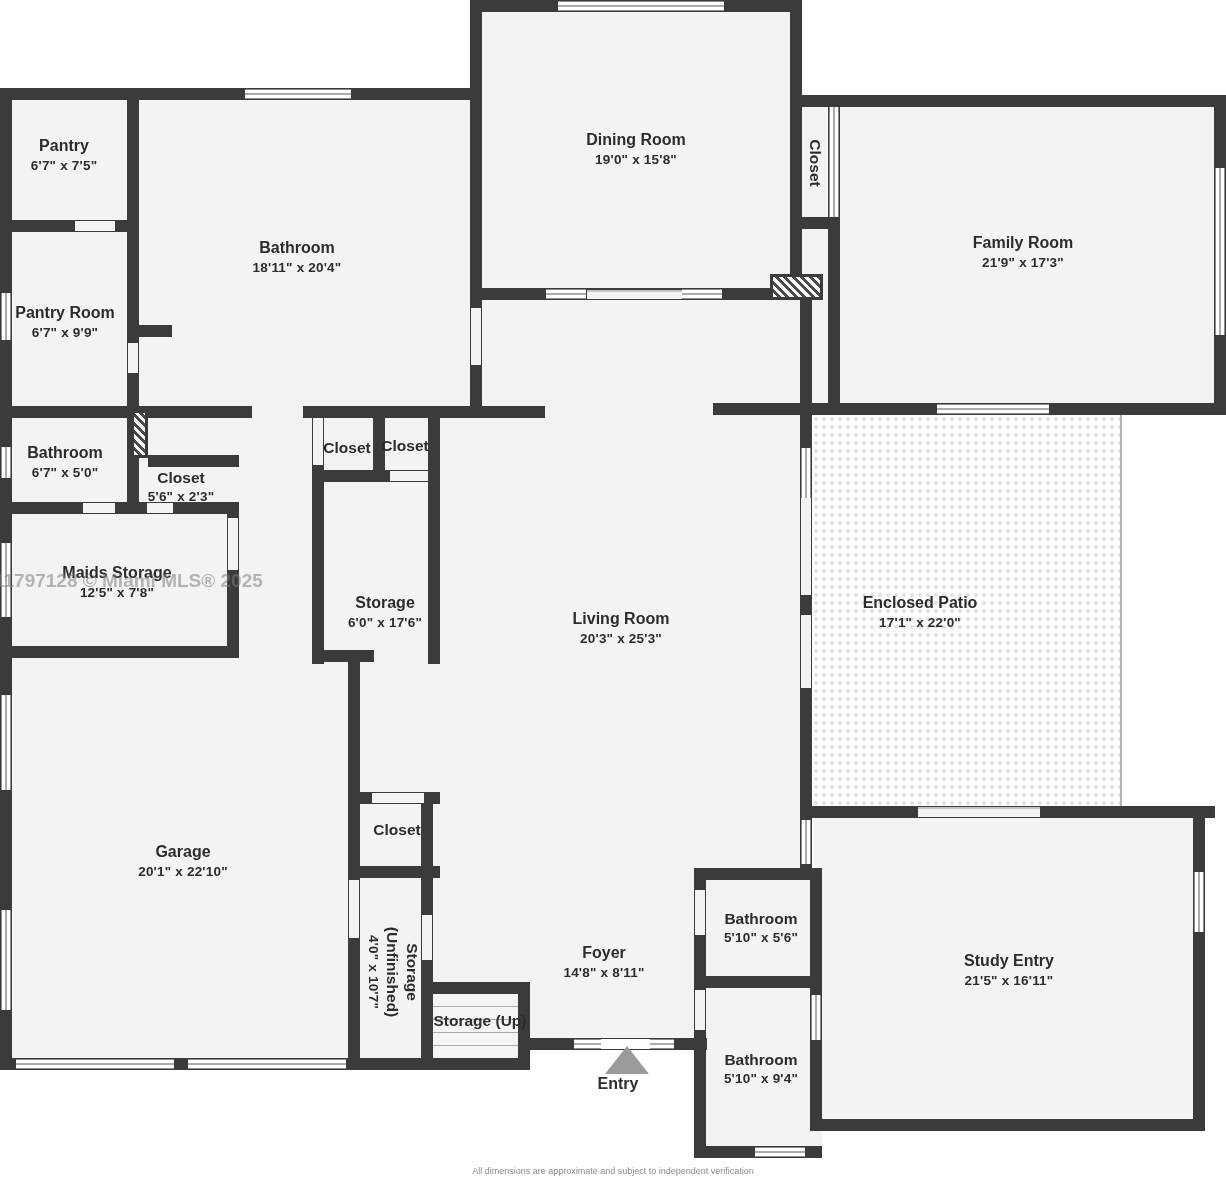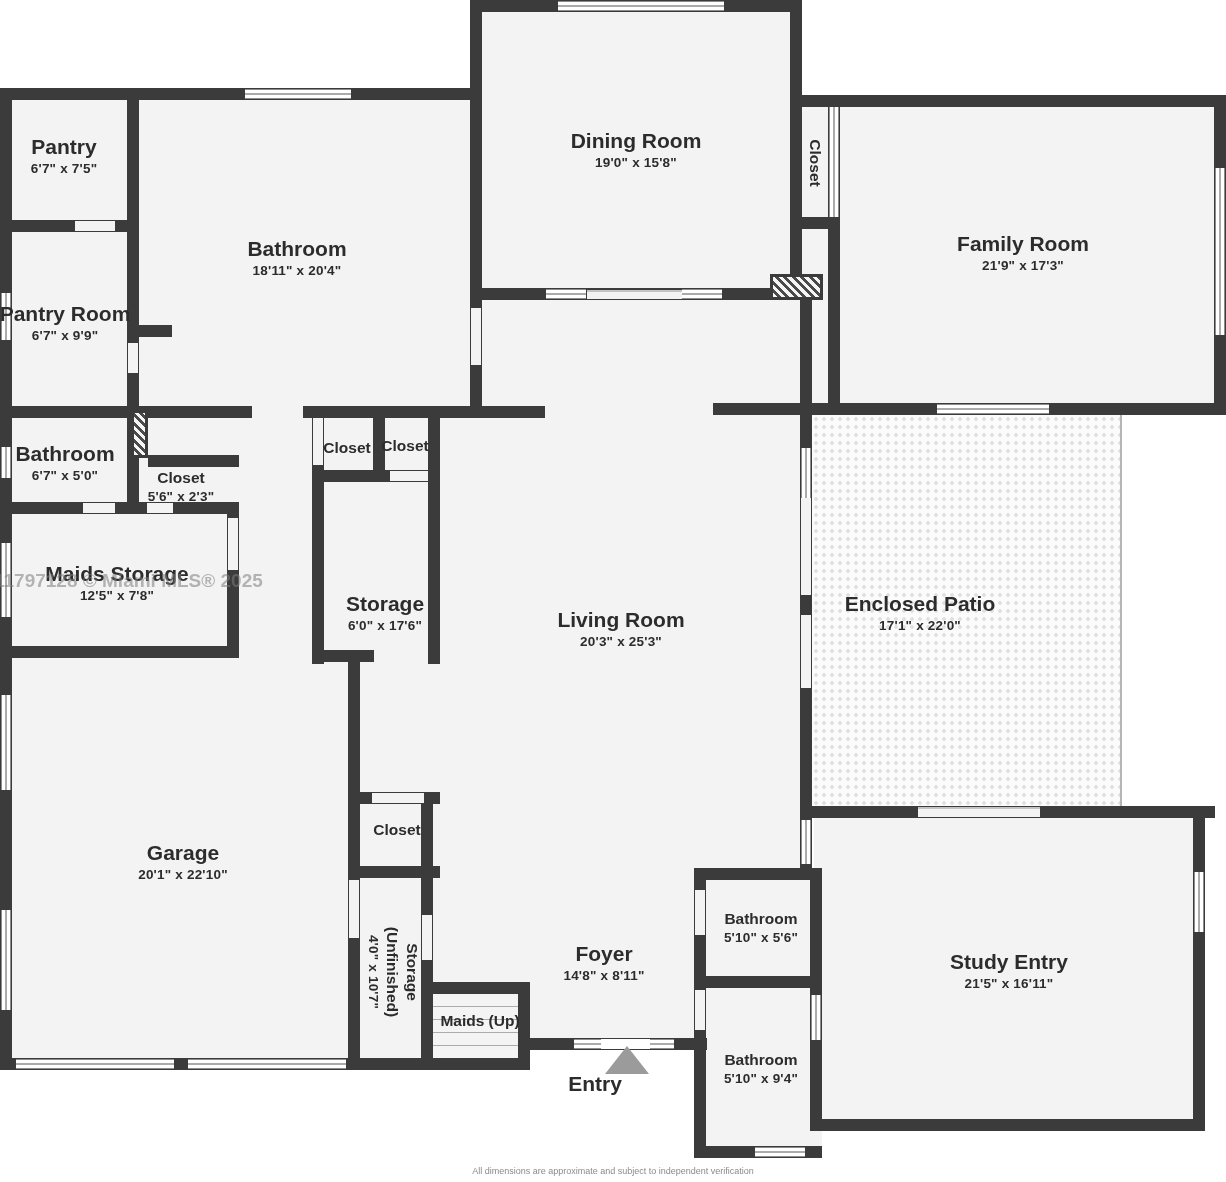--- a/index.html
+++ b/index.html
@@ -12,21 +12,21 @@
   .winh::after{content:"";position:absolute;left:0;right:0;top:50%;margin-top:-1px;height:2px;background:#ababab;}
   .winv{position:absolute;background:#fff;border-left:1px solid #8c8c8c;border-right:1px solid #8c8c8c;box-sizing:border-box;}
   .winv::after{content:"";position:absolute;top:0;bottom:0;left:50%;margin-left:-1px;width:2px;background:#ababab;}
   .thr{position:absolute;background:#f3f3f3;border-top:2px solid #c4c4c4;box-sizing:border-box;}
   .hatch{position:absolute;background:repeating-linear-gradient(45deg,#f5f5f5 0 3px,#4a4a4a 3px 6px);border:3px solid #3b3b3b;box-sizing:border-box;}
   .patio{position:absolute;background-color:#fbfbfb;background-image:radial-gradient(#e1e1e1 1.6px,transparent 2px);background-size:8px 8px;}
   .patioline{position:absolute;background:#b5b5b5;}
   .treads{position:absolute;background:repeating-linear-gradient(to bottom,#f4f4f4 0 12px,#ababab 12px 13px);}
   .tri{position:absolute;width:0;height:0;border-left:22px solid transparent;border-right:22px solid transparent;border-bottom:28px solid #9b9b9b;}
   .rlabel{position:absolute;transform:translate(-50%,-50%);text-align:center;color:#2c2c2c;white-space:nowrap;line-height:1.3;z-index:5;}
-  .rlabel .nm{font-weight:700;font-size:21px;}
+  .rlabel .nm{font-weight:700;font-size:16px;}
   .rlabel .dm{font-weight:600;font-size:13.5px;letter-spacing:.2px;}
   .sm .nm{font-size:15.5px;}
   .vert{transform:translate(-50%,-50%) rotate(90deg);}
   .wm{position:absolute;font-size:19px;font-weight:600;color:#7e7e7e;opacity:.55;white-space:nowrap;z-index:6;}
   .disc{position:absolute;font-size:9px;color:#8a8a8a;transform:translateX(-50%);white-space:nowrap;}
 </style>
 </head>
 <body>
 
 <div id="plan">
@@ -202,27 +202,27 @@
   </div>
   <div class="rlabel sm" style="left:397px;top:830px">
     <div class="nm">Closet</div>
   </div>
   <div class="rlabel vert sm" style="left:393px;top:972px">
     <div class="nm">Storage</div>
     <div class="nm">(Unfinished)</div>
     <div class="dm">4'0" x 10'7"</div>
   </div>
   <div class="rlabel sm" style="left:480px;top:1021px">
-    <div class="nm">Maids (Up)</div>
+    <div class="nm">Storage (Up)</div>
   </div>
   <div class="rlabel" style="left:604px;top:962px">
     <div class="nm">Foyer</div>
     <div class="dm">14'8" x 8'11"</div>
   </div>
-  <div class="rlabel" style="left:595px;top:1084px">
+  <div class="rlabel" style="left:618px;top:1084px">
     <div class="nm">Entry</div>
   </div>
   <div class="rlabel sm" style="left:761px;top:928px">
     <div class="nm">Bathroom</div>
     <div class="dm">5'10" x 5'6"</div>
   </div>
   <div class="rlabel sm" style="left:761px;top:1069px">
     <div class="nm">Bathroom</div>
     <div class="dm">5'10" x 9'4"</div>
   </div>

